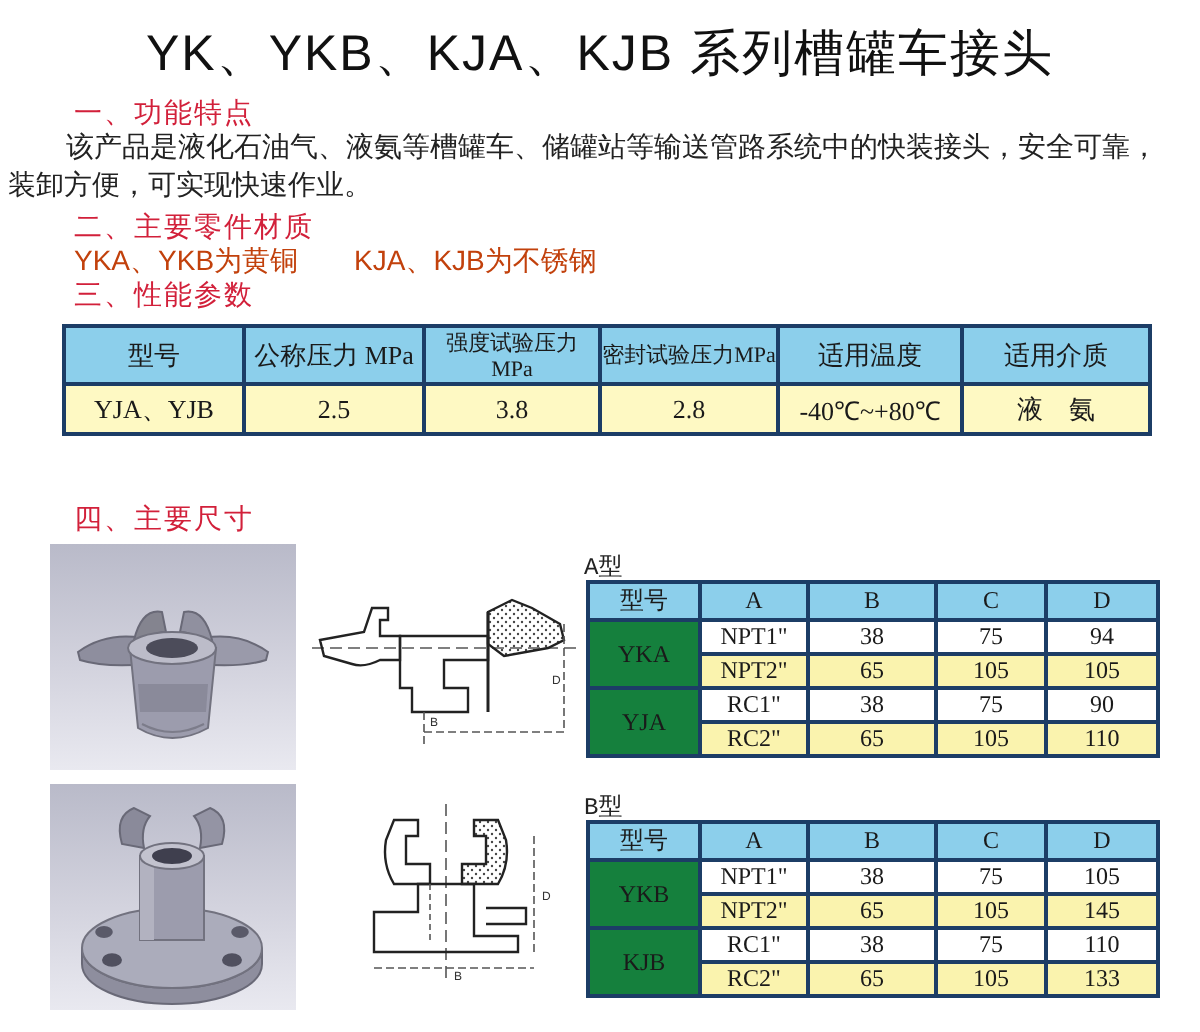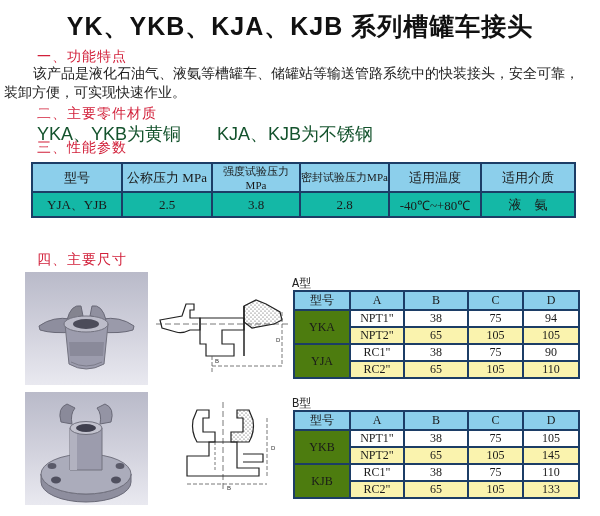--- a/index.html
+++ b/index.html
@@ -1,67 +1,67 @@
 <!DOCTYPE html>
 <html><head>
 <meta charset="utf-8">
 <style>
   * { margin:0; padding:0; box-sizing:border-box; }
   html,body { width:600px; height:516px; background:#ffffff; overflow:hidden; }
   body { font-family:"Liberation Sans", sans-serif; color:#1a1a1a; position:relative; }
 
   .page-title {
     position:absolute; top:10px; left:0; width:600px; text-align:center;
-    font-size:25px; font-weight:bold; letter-spacing:1px; color:#111;
+    font-size:25px; font-weight:normal; letter-spacing:1px; color:#111;
   }
   .sec-heading {
     position:absolute; left:37px; font-size:14px; font-weight:normal;
     color:#d2203a; letter-spacing:1px;
   }
   #h1 { top:48px; } #h2 { top:105px; } #h3 { top:139px; } #h4 { top:251px; }
 
   .body-text {
     position:absolute; left:4px; top:64px; width:586px;
     font-size:14px; line-height:19px; text-indent:29px; color:#222;
   }
   .materials {
-    position:absolute; left:37px; top:122px; font-size:18px; color:#14532d;
+    position:absolute; left:37px; top:122px; font-size:14px; color:#c2410c;
     white-space:pre;
   }
 
   table { border-collapse:collapse; table-layout:fixed; }
   th, td { text-align:center; vertical-align:middle; overflow:hidden; }
 
   
   .ptable {
     position:absolute; left:31px; top:162px; width:543px;
     font-family:"Liberation Serif", serif;
   }
   .ptable th, .ptable td { border:2px solid #1c3d66; }
   .ptable th { background:#8ccfeb; font-size:13px; font-weight:normal; height:25px; }
   .ptable th.small { font-size:11px; }
   .ptable td { font-size:13px; height:25px; background:#ffffff; }
-  .ptable tr.row-yellow td { background:#14b8a6; }
+  .ptable tr.row-yellow td { background:#fef9c3; }
 
   
   .dim-label {
     position:absolute; left:292px; font-size:12px; color:#222;
     font-family:Liberation Mono, monospace;
   }
   #label-a { top:275px; } #label-b { top:395px; }
   .dtable {
     position:absolute; left:293px; width:285px;
     font-family:"Liberation Serif", serif;
   }
   #dtable-a { top:290px; } #dtable-b { top:410px; }
   .dtable th, .dtable td { border:2px solid #1c3d66; font-size:12px; }
   .dtable th { background:#8ccfeb; font-weight:normal; height:17px; }
   .dtable td { height:17px; background:#ffffff; }
   .dtable td.cell-yellow { background:#faf3ae; }
-  .dtable td.model-cell { background:#4d7c0f; }
+  .dtable td.model-cell { background:#15803d; }
 
   
   .photo {
     position:absolute; left:25px; width:123px; height:113px;
     background:linear-gradient(180deg,#b9bac9 0%,#d3d3de 55%,#e9e9f0 100%);
   }
   #photo-a { top:272px; } #photo-b { top:392px; }
   .drawing { position:absolute; background:#ffffff; }
   #drawing-a { left:152px; top:282px; width:140px; height:100px; }
   #drawing-b { left:163px; top:398px; width:125px; height:100px; }

